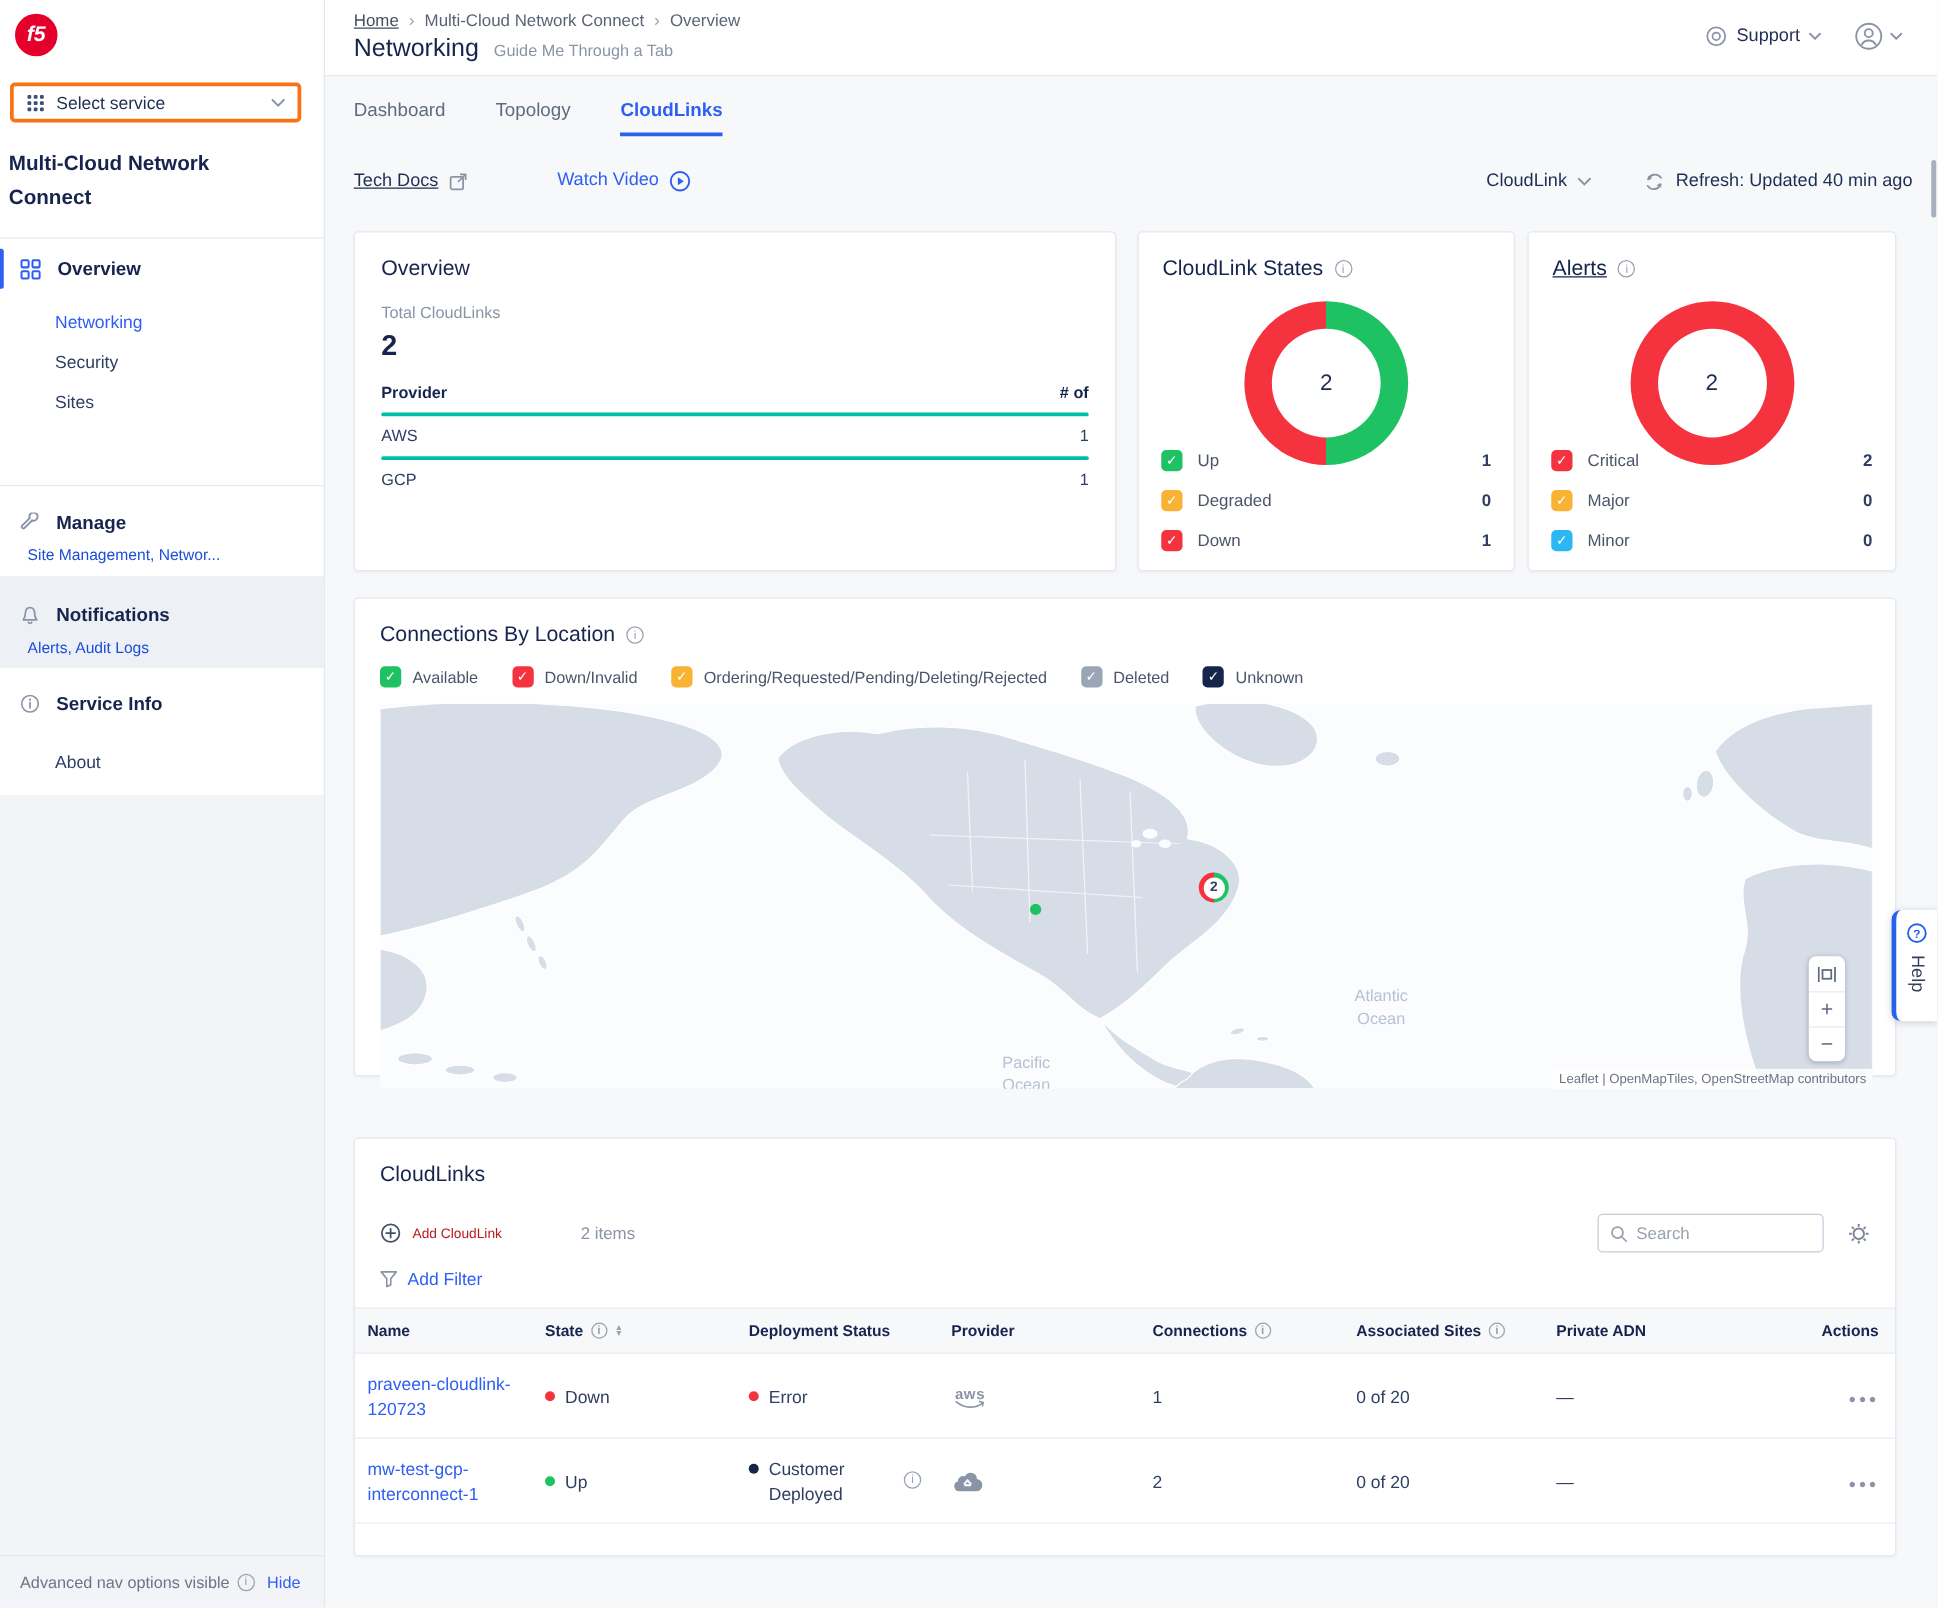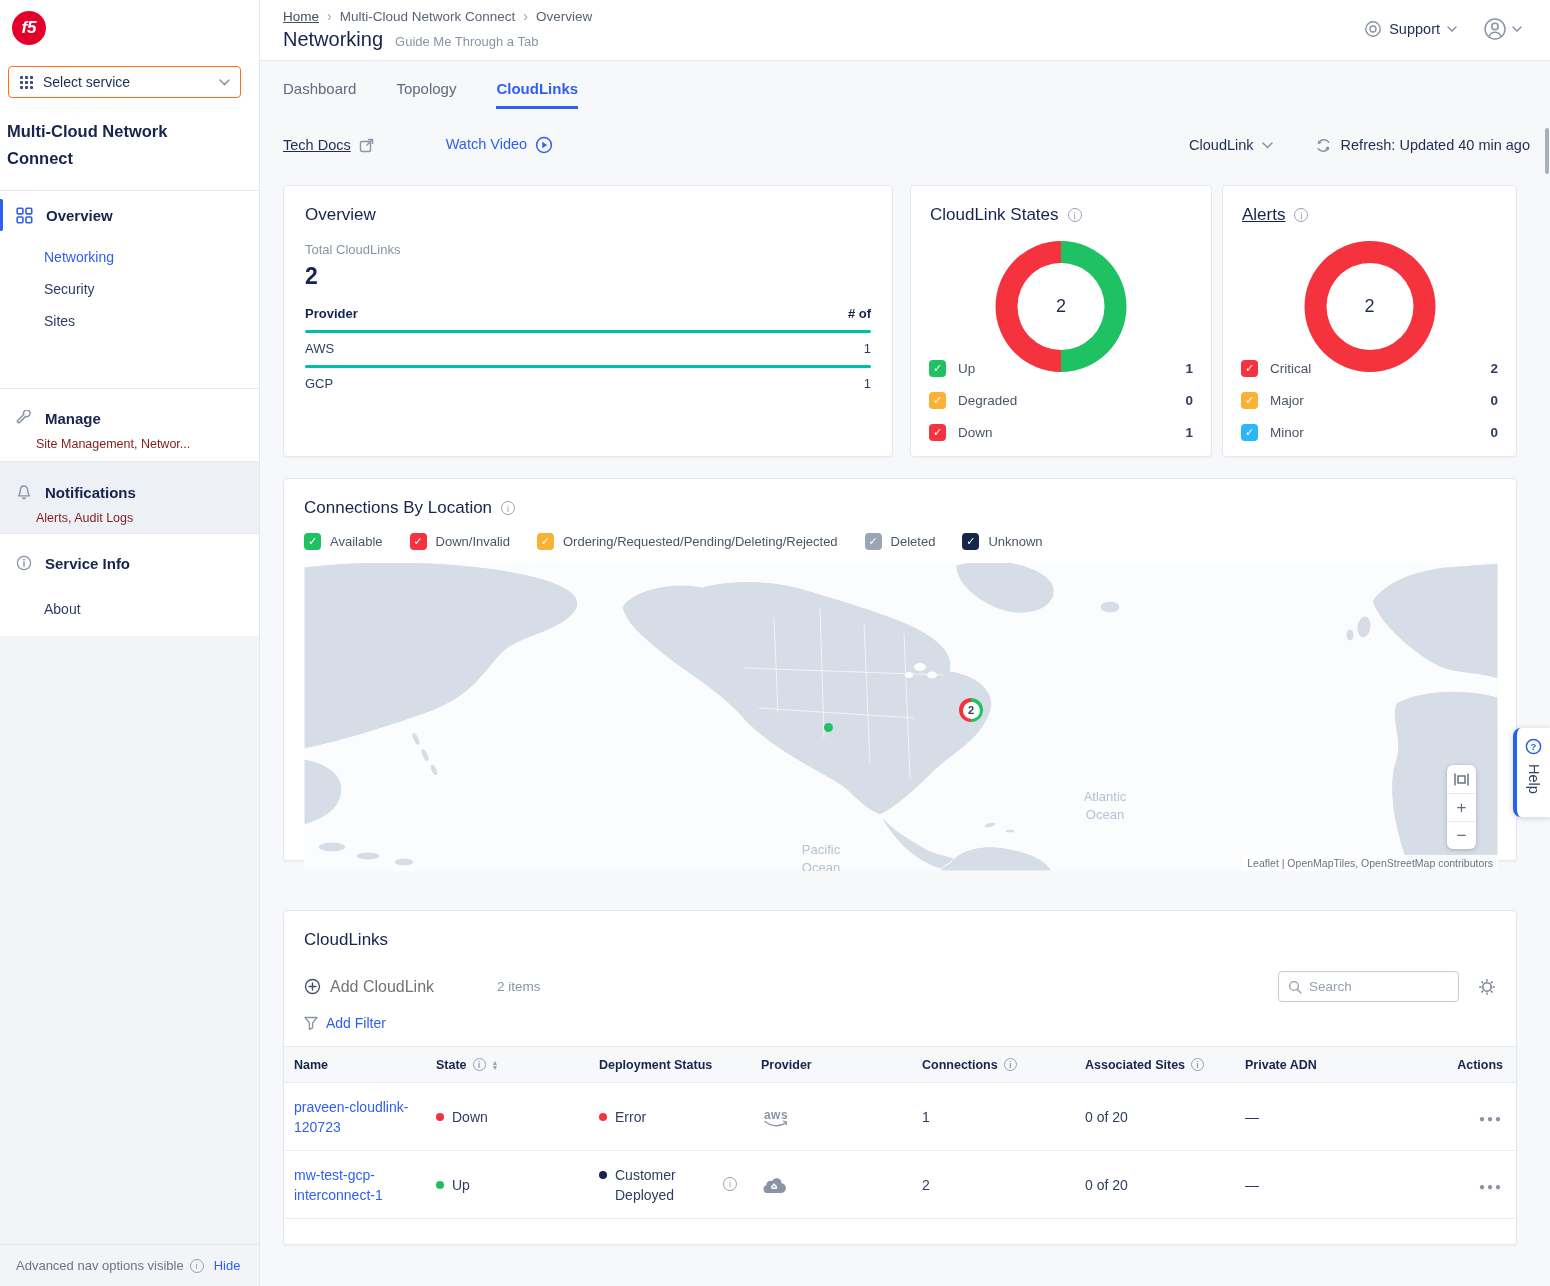--- a/index.html
+++ b/index.html
@@ -7,30 +7,30 @@
   body {
     font-family:"Liberation Sans", sans-serif;
     background:#f7f8fa; color:#1f2d52; position:relative; overflow:hidden;
     font-size:14px;
   }
   svg { display:block; }
 
   
   .sidebar { position:absolute; left:0; top:0; width:260px; height:1286px; background:#fff; border-right:1px solid #e4e7ed; }
   .logo { position:absolute; left:12px; top:11px; width:34px; height:34px; border-radius:50%; background:#e4002b; color:#fff; display:flex; align-items:center; justify-content:center; font-weight:bold; font-style:italic; font-size:17px; }
-  .svc-select { position:absolute; left:8px; top:66px; width:233px; height:32px; border:1px solid #f97316; border-radius:4px; background:#fff; display:flex; align-items:center; gap:9px; padding:0 10px; cursor:pointer; }
+  .svc-select { position:absolute; left:8px; top:66px; width:233px; height:32px; border:3px solid #f97316; border-radius:4px; background:#fff; display:flex; align-items:center; gap:9px; padding:0 10px; cursor:pointer; }
   .svc-select .lbl { font-size:14px; color:#1f2d52; flex:1; }
   .prod-title { position:absolute; left:7px; top:118px; width:230px; font-size:16.5px; font-weight:bold; color:#16244e; line-height:27px; }
   .side-div { position:absolute; left:0; width:260px; border-top:1px solid #e7eaef; }
   .nav-head { display:flex; align-items:center; gap:13px; padding:0 0 0 16px; height:34px; }
   .nav-head .t { font-size:15px; font-weight:bold; color:#16244e; }
   .active-bar { position:absolute; left:0; top:199px; width:3px; height:32px; background:#2f5ef3; border-radius:0 2px 2px 0; }
   .sub-item { padding-left:44px; font-size:14px; color:#2e3d61; height:32px; display:flex; align-items:center; cursor:pointer; }
   .sub-item.active { color:#2f5ef3; }
-  .nav-sub { padding-left:36px; font-size:12.5px; color:#7f1d1d; margin-top:2px; }
+  .nav-sub { padding-left:22px; font-size:12.5px; color:#1d4ed8; margin-top:2px; }
   .notif-block { position:absolute; left:0; top:462px; width:259px; height:71px; background:#edf0f5; }
   .sidebar-bottom { position:absolute; left:0; top:636px; width:259px; height:650px; background:#f3f4f7; }
   .side-footer { position:absolute; left:0; bottom:0; width:259px; height:42px; background:#f3f4f7; border-top:1px solid #e2e5ea; display:flex; align-items:center; padding-left:16px; gap:6px; font-size:13px; color:#6b7587;margin-top:34px; }
   .side-footer .hide { color:#2f5ef3; margin-left:4px; cursor:pointer; }
 
   
   .main { position:absolute; left:260px; top:0; width:1290px; height:1286px; }
   .topbar { position:absolute; left:0; top:0; width:1290px; height:61px; background:#fff; border-bottom:1px solid #e7e9ee; }
   .crumbs { position:absolute; left:23px; top:8px; font-size:13.5px; color:#5a6476; display:flex; align-items:center; gap:8px; }
   .crumbs .home { color:#434e63; text-decoration:underline; cursor:pointer; }
@@ -92,21 +92,21 @@
   .pin-dot { position:absolute; width:9px; height:9px; border-radius:50%; background:#1ec262; z-index:3; }
   .map-ctrl { position:absolute; right:22px; bottom:22px; width:29px; background:#fff; border-radius:6px; box-shadow:0 1px 4px rgba(20,30,60,.25); z-index:4; }
   .map-ctrl .btn { height:28px; display:flex; align-items:center; justify-content:center; color:#5f6b7d; cursor:pointer; font-size:17px; }
   .map-ctrl .btn + .btn { border-top:1px solid #e7eaef; }
   .attrib { position:absolute; right:0; bottom:0; background:rgba(255,255,255,.85); font-size:10.5px; color:#6a7383; padding:2px 5px; z-index:4; }
 
   
   .card-table { left:23px; top:910px; width:1234px; height:335px; padding:19px 0 0; }
   .card-table .inner-pad { padding:0 20px; }
   .tc-controls { display:flex; align-items:center; margin-top:21px; }
-  .addlink { display:flex; align-items:center; gap:9px; cursor:pointer; font-size:16px; color:#737373; }
+  .addlink { display:flex; align-items:center; gap:9px; cursor:pointer; font-size:11px; color:#b91c1c; }
   .items-count { margin-left:63px; font-size:13.5px; color:#8a94a6; }
   .tc-right { margin-left:auto; display:flex; align-items:center; gap:19px; }
   .searchbox { width:181px; height:31px; border:1px solid #c6cdd9; border-radius:4px; display:flex; align-items:center; padding:0 9px; gap:7px; background:#fff; }
   .searchbox input { border:none; outline:none; width:100%; font-size:13.5px; color:#33415c; font-family:"Liberation Sans",sans-serif; }
   .searchbox input::placeholder { color:#98a1b0; }
   .addfilter { display:flex; align-items:center; gap:8px; margin-top:13px; cursor:pointer; color:#2f5ef3; font-size:14px; }
   .grid-cols { display:grid; grid-template-columns:142px 163px 162px 161px 163px 160px 150px 1fr; }
   .thead { margin-top:15px; background:#f7f8fa; border-top:1px solid #e9ecf1; border-bottom:1px solid #e9ecf1; height:37px; align-items:center; }
   .th { font-size:12.5px; font-weight:bold; color:#16244e; padding-left:10px; display:flex; align-items:center; gap:6px; }
   .th.right { justify-content:flex-end; padding-right:13px; }

